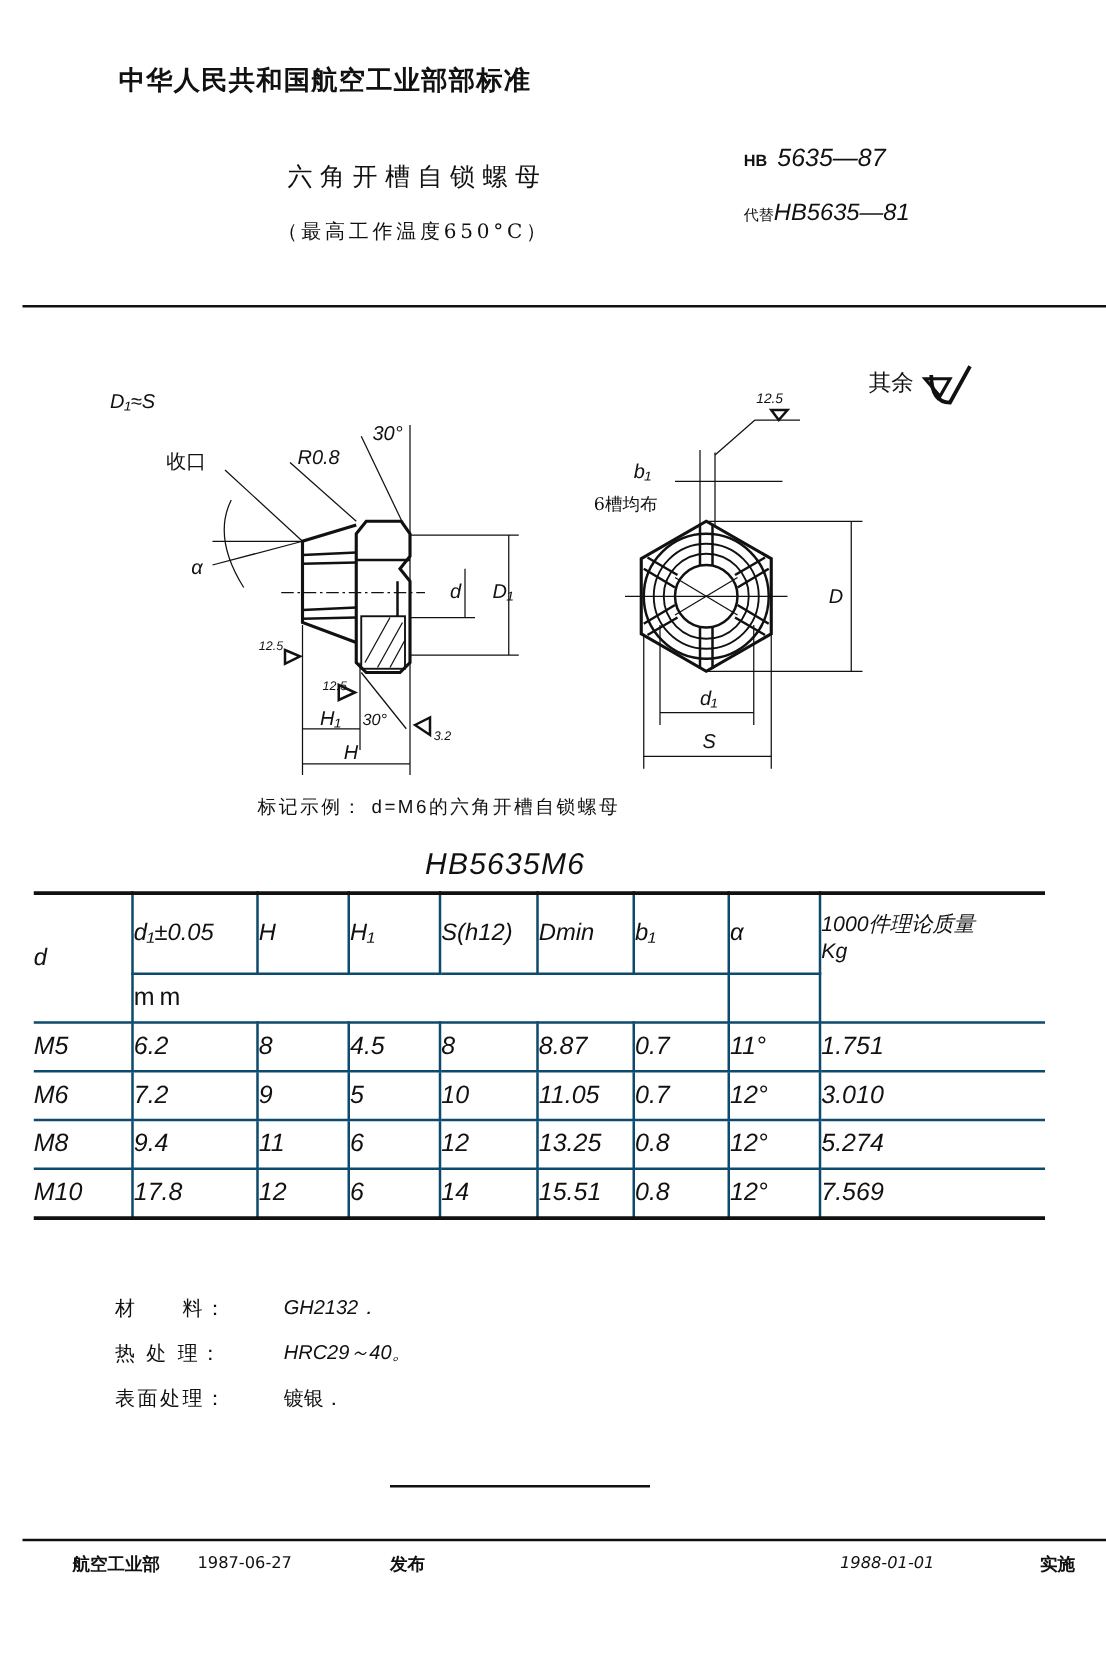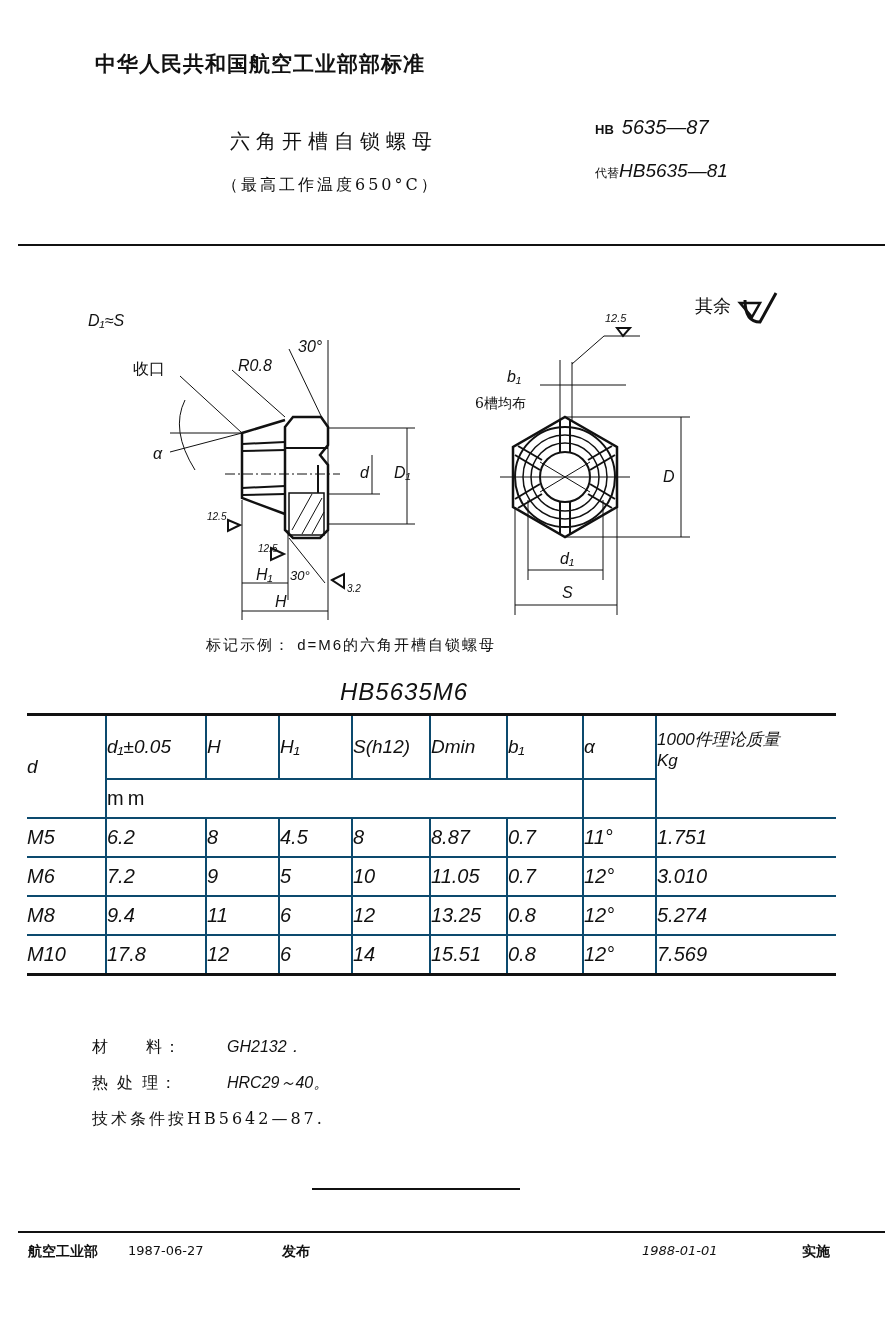--- a/index.html
+++ b/index.html
@@ -24,21 +24,21 @@
   table.spec td:last-child{border-right:none;}
   table.spec .hdr td{height:62px;font-size:19px;}
   table.spec .unit td{height:37px;}
   table.spec .data td{height:37px;}
   .notes{left:92px;top:1029px;font-size:16px;font-family:"DejaVu Serif",serif;line-height:36px;}
   .notes .row{display:flex;}
   .notes .lbl{width:135px;letter-spacing:2px;}
   .notes .val{font-style:italic;font-family:"Liberation Sans",sans-serif;}
   .notes .full{letter-spacing:3px;}
   .underline{position:absolute;left:312px;top:1188px;width:208px;height:2px;background:#111;}
-  .footer{position:absolute;top:1243px;font-size:14px;}
+  .footer{position:absolute;top:1243px;font-size:14px;margin-left:30px;}
   .b{font-weight:bold;}
 </style>
 </head>
 <body>
 
 <div class="abs org">中华人民共和国航空工业部部标准</div>
 <div class="abs title">六角开槽自锁螺母</div>
 <div class="abs subtitle">（最高工作温度650°C）</div>
 <div class="abs stdno">
   <span class="pre">HB</span><span>5635—87</span>
@@ -244,21 +244,24 @@
 
 <div class="abs notes">
   <div class="row">
     <span class="lbl">材　　料：</span>
     <span class="val">GH2132．</span>
   </div>
   <div class="row">
     <span class="lbl">热 处 理：</span>
     <span class="val">HRC29～40。</span>
   </div>
-  <div class="row full">技术条件按HB5642—87.</div>
+  <div class="row">
+    <span class="lbl">表面处理：</span>
+    <span>镀银．</span>
+  </div>
 </div>
 <div class="underline"></div>
 
 <div class="hline" style="top:1231px;height:1.5px;"></div>
 <div class="footer b" style="left:28px;">航空工业部</div>
 <div class="footer" style="left:128px;font-size:13px;">1987-06-27</div>
 <div class="footer b" style="left:282px;">发布</div>
 <div class="footer" style="left:642px;font-size:13px;font-style:italic;">1988-01-01</div>
 <div class="footer b" style="left:802px;">实施</div>
 

